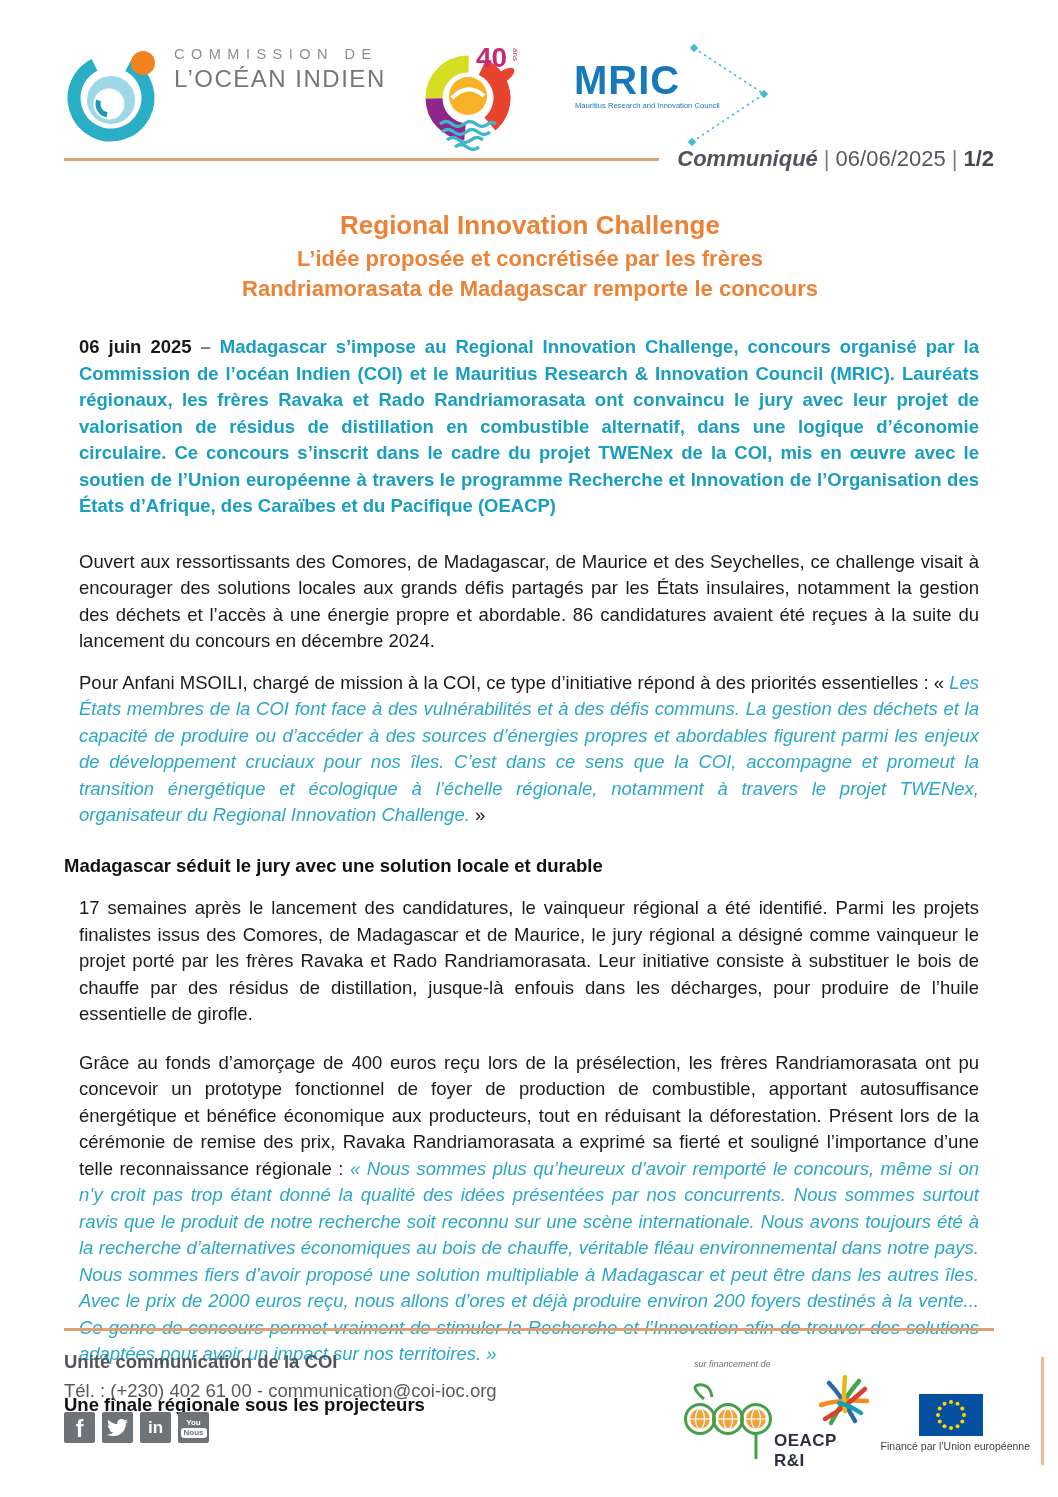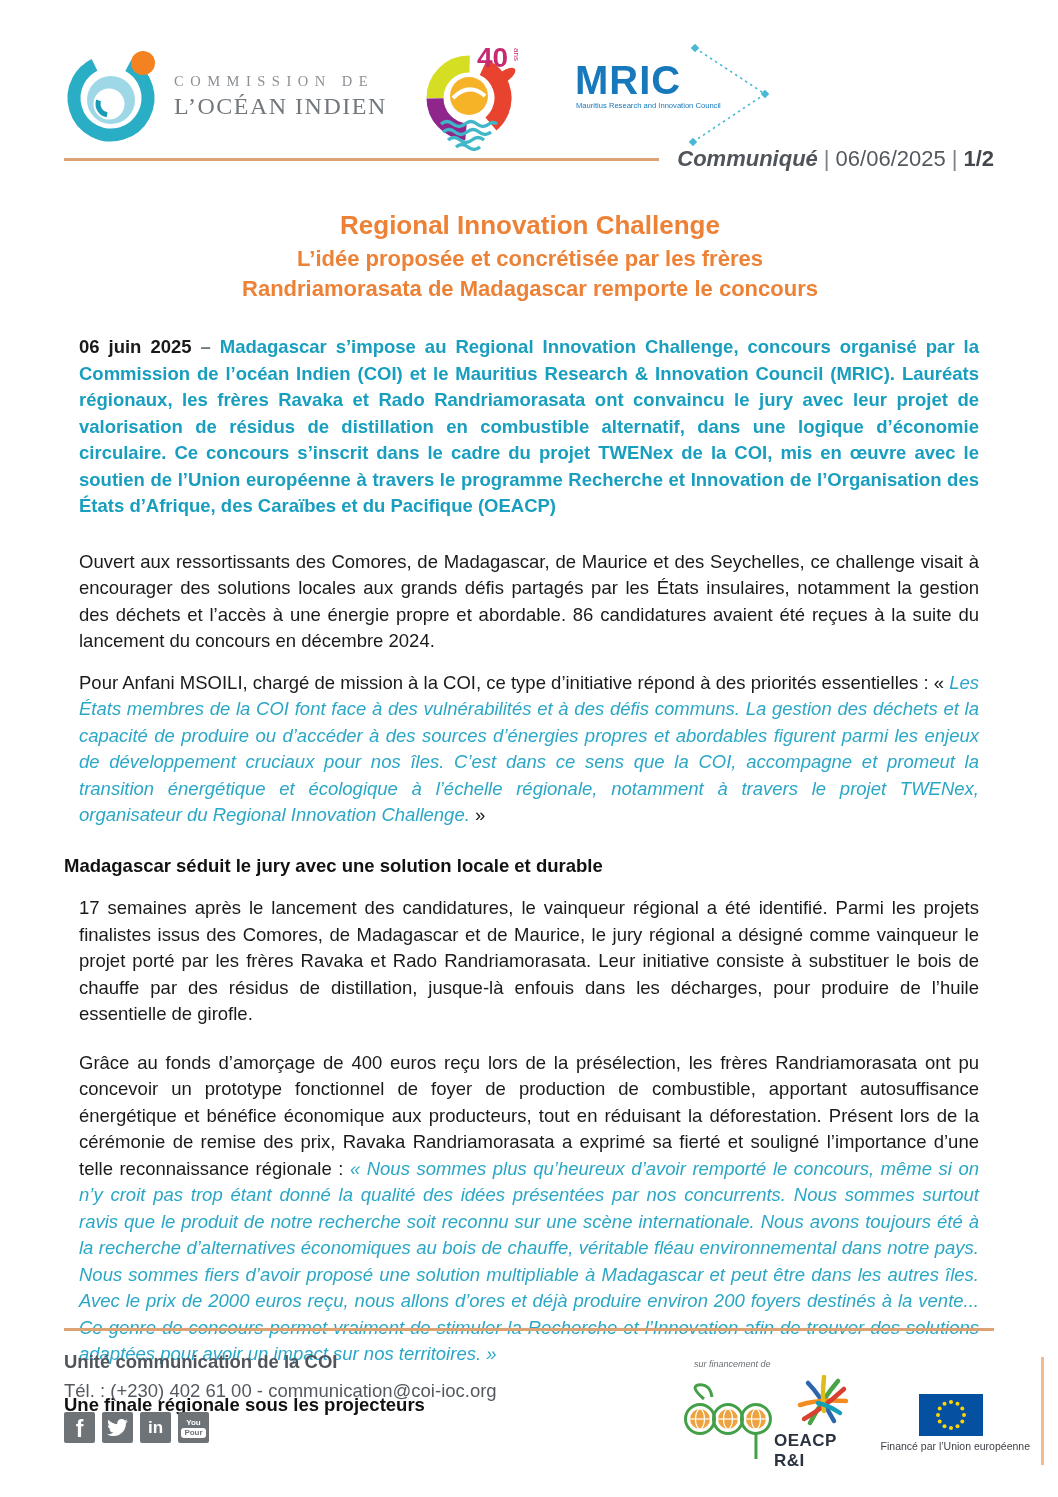--- a/index.html
+++ b/index.html
@@ -3,21 +3,21 @@
 <meta charset="utf-8">
 <style>
   html,body{margin:0;padding:0;background:#e8e8e8;}
   .page{
     position:relative; width:1058px; height:1497px; background:#ffffff;
     margin:0 auto; overflow:hidden;
     font-family:"Liberation Sans", sans-serif; color:#1a1a1a;
   }
   
   .header-row{position:absolute; top:40px; left:64px; right:64px; height:112px; display:flex; align-items:center;}
-  .coi-logo{display:flex; align-items:center;font-family:Liberation Serif, serif;}
+  .coi-logo{display:flex; align-items:flex-start;}
   .coi-text{margin-left:14px; color:#82878c;}
   .coi-text .l1{font-size:14.5px; letter-spacing:6.5px; color:#8b9095;}
   .coi-text .l2{font-size:24px; letter-spacing:1.5px; color:#73787d; margin-top:3px;}
   .logo-40{margin-left:28px;}
   .mric-logo{margin-left:42px; position:relative;}
   
   .meta-row{position:absolute; top:146px; left:64px; right:64px; display:flex; align-items:center;}
   .meta-rule{flex:1; height:3px; background:#dca273;}
   .meta-text{margin-left:18px; font-size:22px; color:#54595f; white-space:nowrap;}
   .meta-text .doc{font-weight:bold; font-style:italic; color:#50555b;}
@@ -45,21 +45,21 @@
   .website .it{font-style:italic;}
   .social-row{display:flex; gap:7px; margin-top:7px;}
   .icon-sq{width:31px; height:31px; background:#6e7378; border-radius:2px; display:flex; flex-direction:column; align-items:center; justify-content:center; cursor:pointer;}
   .fb-glyph{color:#fff; font-weight:bold; font-size:23px; line-height:1; margin-top:4px;}
   .li-glyph{color:#fff; font-weight:bold; font-size:17px; line-height:1;}
   .yt-you{color:#fff; font-weight:bold; font-size:8px; line-height:9px;}
   .yt-tube{color:#6e7378; font-weight:bold; font-size:8px; line-height:10px; background:#fff; border-radius:3px; padding:0 3px; margin-top:1px;}
   .footer-logos{position:absolute; top:26px; right:-50px; width:362px; height:112px;}
   .funding-note{position:absolute; top:2px; left:12px; font-size:9px; font-style:italic; color:#6a6f74;}
   .logos-row{position:absolute; top:18px; left:0; right:14px; display:flex; align-items:center; justify-content:space-between;}
-  .oeacp{display:flex; flex-direction:column; align-items:center;}
+  .oeacp{display:flex; flex-direction:column; align-items:flex-end;}
   .oeacp-label{font-size:17px; font-weight:bold; color:#2b3340; letter-spacing:0.5px; margin-top:2px;}
   .eu{display:flex; flex-direction:column; align-items:center;}
   .eu-label{font-size:10.5px; color:#3a3f45; margin-top:4px; white-space:nowrap;padding-left:8px;}
   .footer-divider{position:absolute; right:0; top:0; height:108px; width:3px; background:#f4b98c;}
 </style>
 </head>
 <body>
 
 <div class="page">
 
@@ -160,21 +160,21 @@
         <div class="icon-sq">
           <svg width="21" height="21" viewBox="0 0 24 24">
             <path fill="#ffffff" d="M23.9 4.6c-.9.4-1.8.7-2.8.8 1-.6 1.8-1.6 2.2-2.7-1 .6-2 1-3.1 1.2-.9-1-2.2-1.6-3.6-1.6-2.7 0-4.9 2.2-4.9 4.9 0 .4 0 .8.1 1.1-4.1-.2-7.7-2.2-10.1-5.1-.4.7-.7 1.6-.7 2.5 0 1.7.9 3.2 2.2 4.1-.8 0-1.6-.2-2.2-.6v.1c0 2.4 1.7 4.4 3.9 4.8-.4.1-.8.2-1.3.2-.3 0-.6 0-.9-.1.6 2 2.4 3.4 4.6 3.4-1.7 1.3-3.8 2.1-6.1 2.1-.4 0-.8 0-1.2-.1 2.2 1.4 4.8 2.2 7.6 2.2 9.1 0 14-7.5 14-14v-.6c1-.7 1.8-1.6 2.3-2.6z"></path>
           </svg>
         </div>
         <div class="icon-sq">
           <span class="li-glyph">in</span>
         </div>
         <div class="icon-sq">
           <span class="yt-you">You</span>
-          <span class="yt-tube">Pour</span>
+          <span class="yt-tube">Nous</span>
         </div>
       </div>
     </div>
 
     <div class="footer-logos">
       <div class="funding-note">sur financement de</div>
       <div class="footer-divider"></div>
       <div class="logos-row">
 
         <svg width="92" height="80" viewBox="0 0 92 80">

